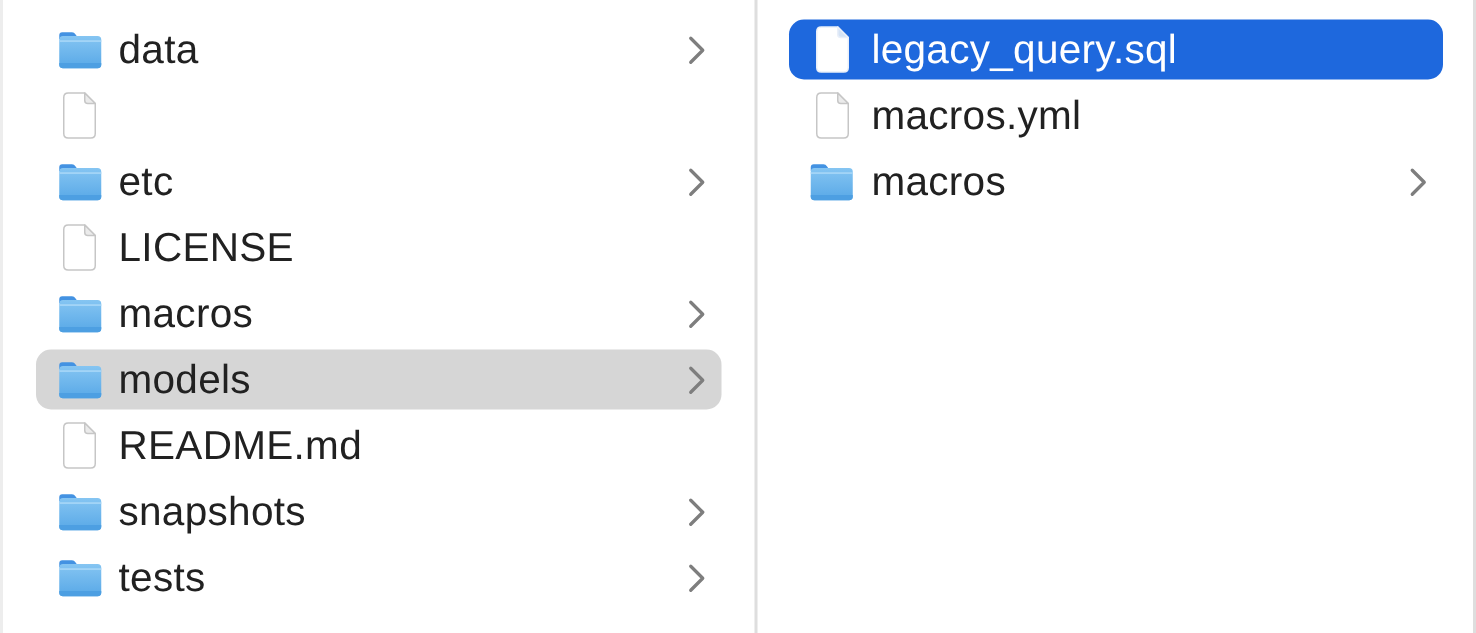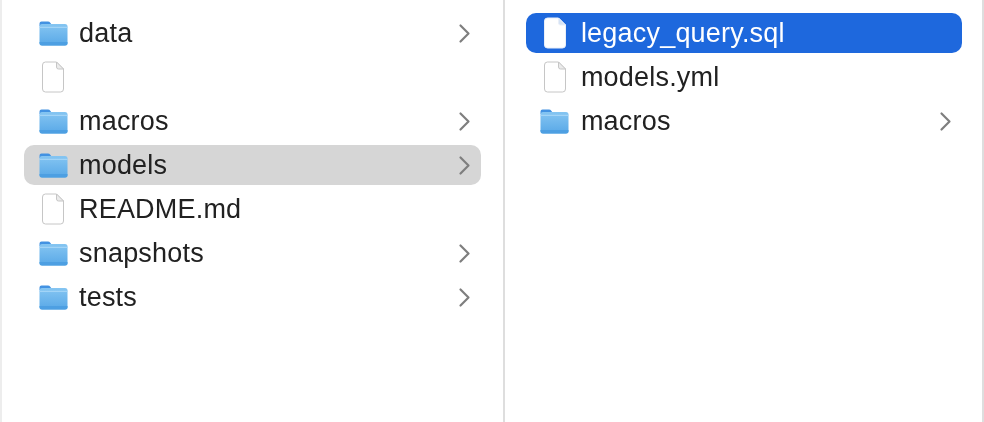--- a/index.html
+++ b/index.html
@@ -106,20 +106,54 @@
             <stop offset="1" stop-color="#58A8E7"></stop>
           </linearGradient>
         </defs>
         <path d="M3 12 L3 7 Q3 3 7 3 L20 3 Q23 3 24.5 5.5 L28.5 11 Z" fill="#4392E2"></path>
         <rect x="3" y="8" width="56" height="43" rx="5" fill="url(#folder-grad)"></rect>
         <path d="M3 44 h56 v2 q0 5 -5 5 h-46 q-5 0 -5 -5 z" fill="#4D9FE2"></path>
         <rect x="3" y="13.5" width="56" height="2.5" fill="#A6D6F7" opacity="0.9"></rect>
       </svg>
     </span>
 
+    <span class="label">etc</span>
+    <span class="chevron">
+      <svg width="13" height="21" viewBox="0 0 13 21" aria-hidden="true">
+        <path d="M2.5 2.5 L10.5 10.5 L2.5 18.5" fill="none" stroke="currentColor" stroke-width="2.2" stroke-linecap="round" stroke-linejoin="round"></path>
+      </svg>
+    </span>
+  </div>
+      <div class="row sel-none">
+
+    <span class="icon">
+      <svg width="26" height="32" viewBox="0 0 52 64" aria-hidden="true">
+        <path class="doc-body" d="M5 8 Q5 2 11 2 L33 2 L47 16 L47 56 Q47 62 41 62 L11 62 Q5 62 5 56 Z" fill="#FFFFFF" stroke="#C6C6C6" stroke-width="2"></path>
+        <path class="doc-fold" d="M33 2 L47 16 L37 16 Q33 16 33 12 Z" fill="#EBEBEB" stroke="#C6C6C6" stroke-width="2" stroke-linejoin="round"></path>
+      </svg>
+    </span>
+    <span class="label">LICENSE</span>
+
+  </div>
+      <div class="row sel-none">
+    <span class="icon">
+      <svg width="31" height="27" viewBox="0 0 62 54" aria-hidden="true">
+        <defs>
+          <linearGradient id="folder-grad" x1="0" y1="0" x2="0" y2="1">
+            <stop offset="0" stop-color="#85C5F2"></stop>
+            <stop offset="1" stop-color="#58A8E7"></stop>
+          </linearGradient>
+        </defs>
+        <path d="M3 12 L3 7 Q3 3 7 3 L20 3 Q23 3 24.5 5.5 L28.5 11 Z" fill="#4392E2"></path>
+        <rect x="3" y="8" width="56" height="43" rx="5" fill="url(#folder-grad)"></rect>
+        <path d="M3 44 h56 v2 q0 5 -5 5 h-46 q-5 0 -5 -5 z" fill="#4D9FE2"></path>
+        <rect x="3" y="13.5" width="56" height="2.5" fill="#A6D6F7" opacity="0.9"></rect>
+      </svg>
+    </span>
+
     <span class="label">macros</span>
     <span class="chevron">
       <svg width="13" height="21" viewBox="0 0 13 21" aria-hidden="true">
         <path d="M2.5 2.5 L10.5 10.5 L2.5 18.5" fill="none" stroke="currentColor" stroke-width="2.2" stroke-linecap="round" stroke-linejoin="round"></path>
       </svg>
     </span>
   </div>
       <div class="row sel-inactive">
     <span class="icon">
       <svg width="31" height="27" viewBox="0 0 62 54" aria-hidden="true">
@@ -214,21 +248,21 @@
 
   </div>
       <div class="row sel-none">
 
     <span class="icon">
       <svg width="26" height="32" viewBox="0 0 52 64" aria-hidden="true">
         <path class="doc-body" d="M5 8 Q5 2 11 2 L33 2 L47 16 L47 56 Q47 62 41 62 L11 62 Q5 62 5 56 Z" fill="#FFFFFF" stroke="#C6C6C6" stroke-width="2"></path>
         <path class="doc-fold" d="M33 2 L47 16 L37 16 Q33 16 33 12 Z" fill="#EBEBEB" stroke="#C6C6C6" stroke-width="2" stroke-linejoin="round"></path>
       </svg>
     </span>
-    <span class="label">models.yml</span>
+    <span class="label">macros.yml</span>
 
   </div>
       <div class="row sel-none">
     <span class="icon">
       <svg width="31" height="27" viewBox="0 0 62 54" aria-hidden="true">
         <defs>
           <linearGradient id="folder-grad" x1="0" y1="0" x2="0" y2="1">
             <stop offset="0" stop-color="#85C5F2"></stop>
             <stop offset="1" stop-color="#58A8E7"></stop>
           </linearGradient>

